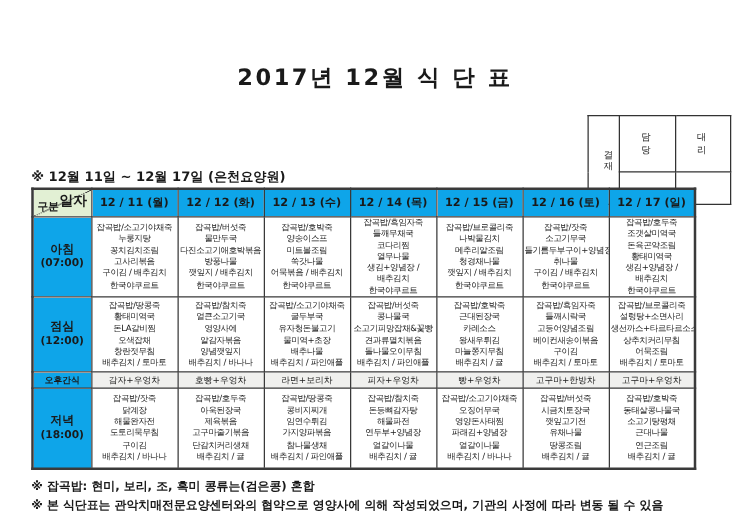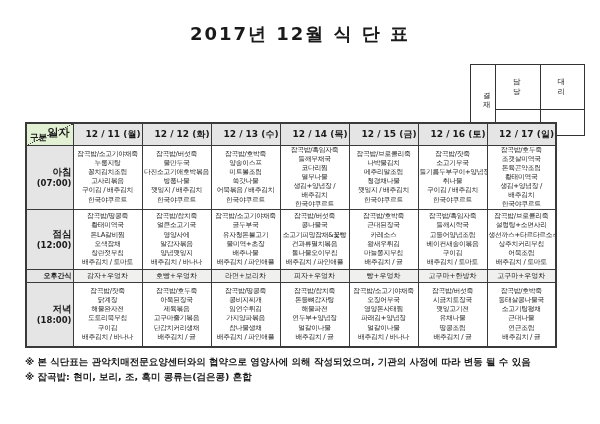--- a/index.html
+++ b/index.html
@@ -1,18 +1,18 @@
 <!DOCTYPE html>
 <html><head>
 <meta charset="utf-8">
 <style>
   * { margin:0; padding:0; box-sizing:border-box; }
   html,body { width:600px; height:424px; background:#ffffff; overflow:hidden;
     font-family:"DejaVu Sans","Liberation Sans",sans-serif; color:#1a1a1a; }
-  #page { position:relative; width:600px; height:364px; background:#fff; }
+  #page { position:relative; width:600px; height:364px; background:#fff;margin-top:28px; }
 
   .title { position:absolute; top:22px; left:0; width:100%; text-align:center;
     font-size:18px; font-weight:bold; letter-spacing:2px; }
 
   
   .approval { position:absolute; top:64px; left:470px; width:115px; height:40px;
     border-collapse:collapse; table-layout:fixed; }
   .approval th, .approval td { border:1px solid #333; font-size:7.5px; font-weight:normal;
     text-align:center; vertical-align:middle; padding:12px; }
   .approval .stamp-label { width:24px; line-height:1.25; }
@@ -20,21 +20,21 @@
   .approval .hd { height:13px; letter-spacing:2px; }
   .approval .blank { height:26px; }
 
   .range-note { position:absolute; top:107px; left:25px; font-size:10.5px; font-weight:bold; }
 
   
   .menu { position:absolute; top:122px; left:25px; width:530px;
     border-collapse:collapse; table-layout:fixed; border:2px solid #3a3a3a; }
   .menu th, .menu td { border:1px solid #3a3a3a; text-align:center; vertical-align:middle;
     padding:0 1px; overflow:hidden; }
-  .menu .green { background:#e5e5e5;text-align:right; }
+  .menu .green { background:#0ea5e9; }
   .menu thead th { height:22px; font-size:9px; font-weight:bold; }
   .corner { position:relative; background-color:#e2f0d4;
     background-image:linear-gradient(to bottom right, transparent 49.4%, #3a3a3a 49.4%, #3a3a3a 50.8%, transparent 50.8%); }
   .corner .c-top { position:absolute; top:1px; right:3px; font-size:11px; font-weight:bold; }
   .corner .c-bottom { position:absolute; bottom:1px; left:3px; font-size:8.5px; font-weight:bold; }
   .row-label { font-size:9.5px; font-weight:bold; line-height:1.3; }
   .row-label .time { font-size:8.5px; }
   tr.meal-row td { height:60px; }
   tr.meal-row.dinner td { height:64px; }
   tr.snack-row td { height:13px; font-size:7px; }
@@ -59,20 +59,21 @@
         <th class="hd">담 당</th>
         <th class="hd">대 리</th>
       </tr>
       <tr>
         <td class="blank"></td>
         <td class="blank"></td>
       </tr>
     </tbody>
   </table>
 
+  <div class="range-note">※ 12월 11일 ~ 12월 17일 (은천요양원)</div>
 
   <table class="menu">
     <colgroup>
       <col style="width:47px">
       <col style="width:69px">
         <col style="width:69px">
         <col style="width:69px">
       <col style="width:69px">
         <col style="width:69px">
         <col style="width:69px">
@@ -289,17 +290,17 @@
             <div>소고기탕평채</div>
             <div>근대나물</div>
             <div>연근조림</div>
             <div>배추김치 / 귤</div>
           </td>
         </tr>
     </tbody>
   </table>
 
   <div class="footnotes">
+    <div>※ 잡곡밥: 현미, 보리, 조, 흑미 콩류는(검은콩) 혼합</div>
     <div>※ 본 식단표는 관악치매전문요양센터와의 협약으로 영양사에 의해 작성되었으며, 기관의 사정에 따라 변동 될 수 있음</div>
-    <div>※ 잡곡밥: 현미, 보리, 조, 흑미 콩류는(검은콩) 혼합</div>
   </div>
 
 </div>
 
 </body></html>

